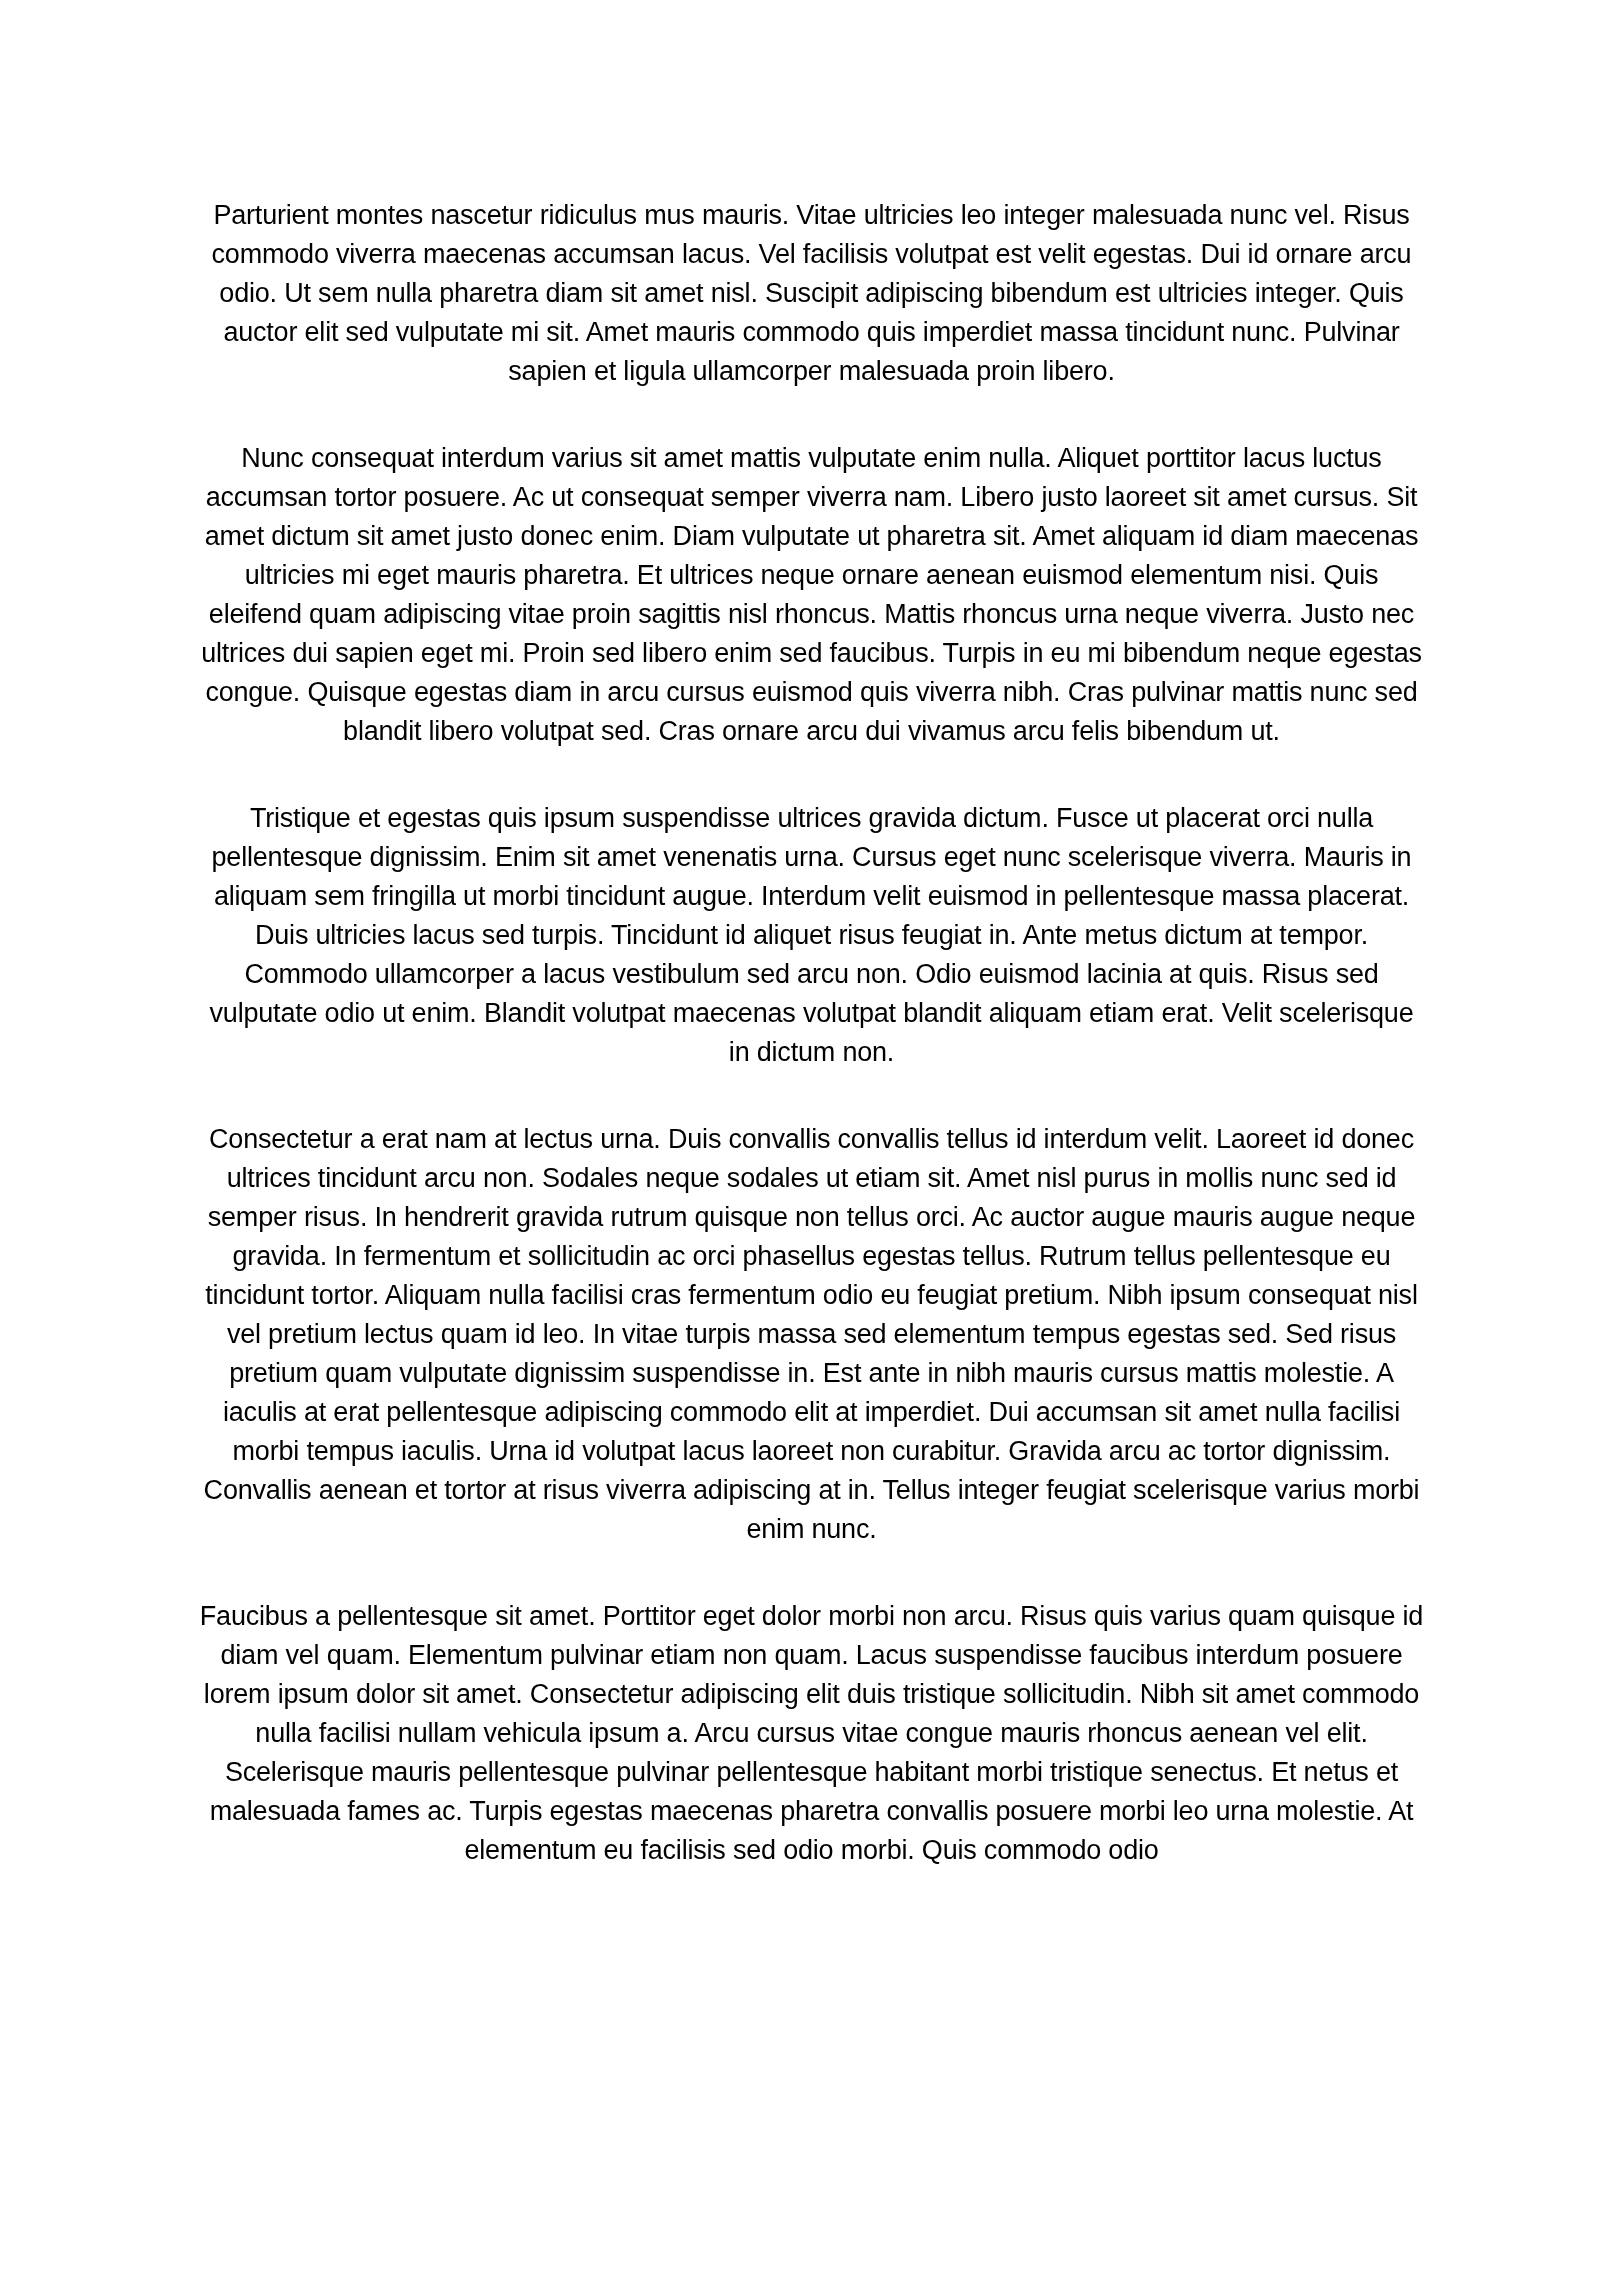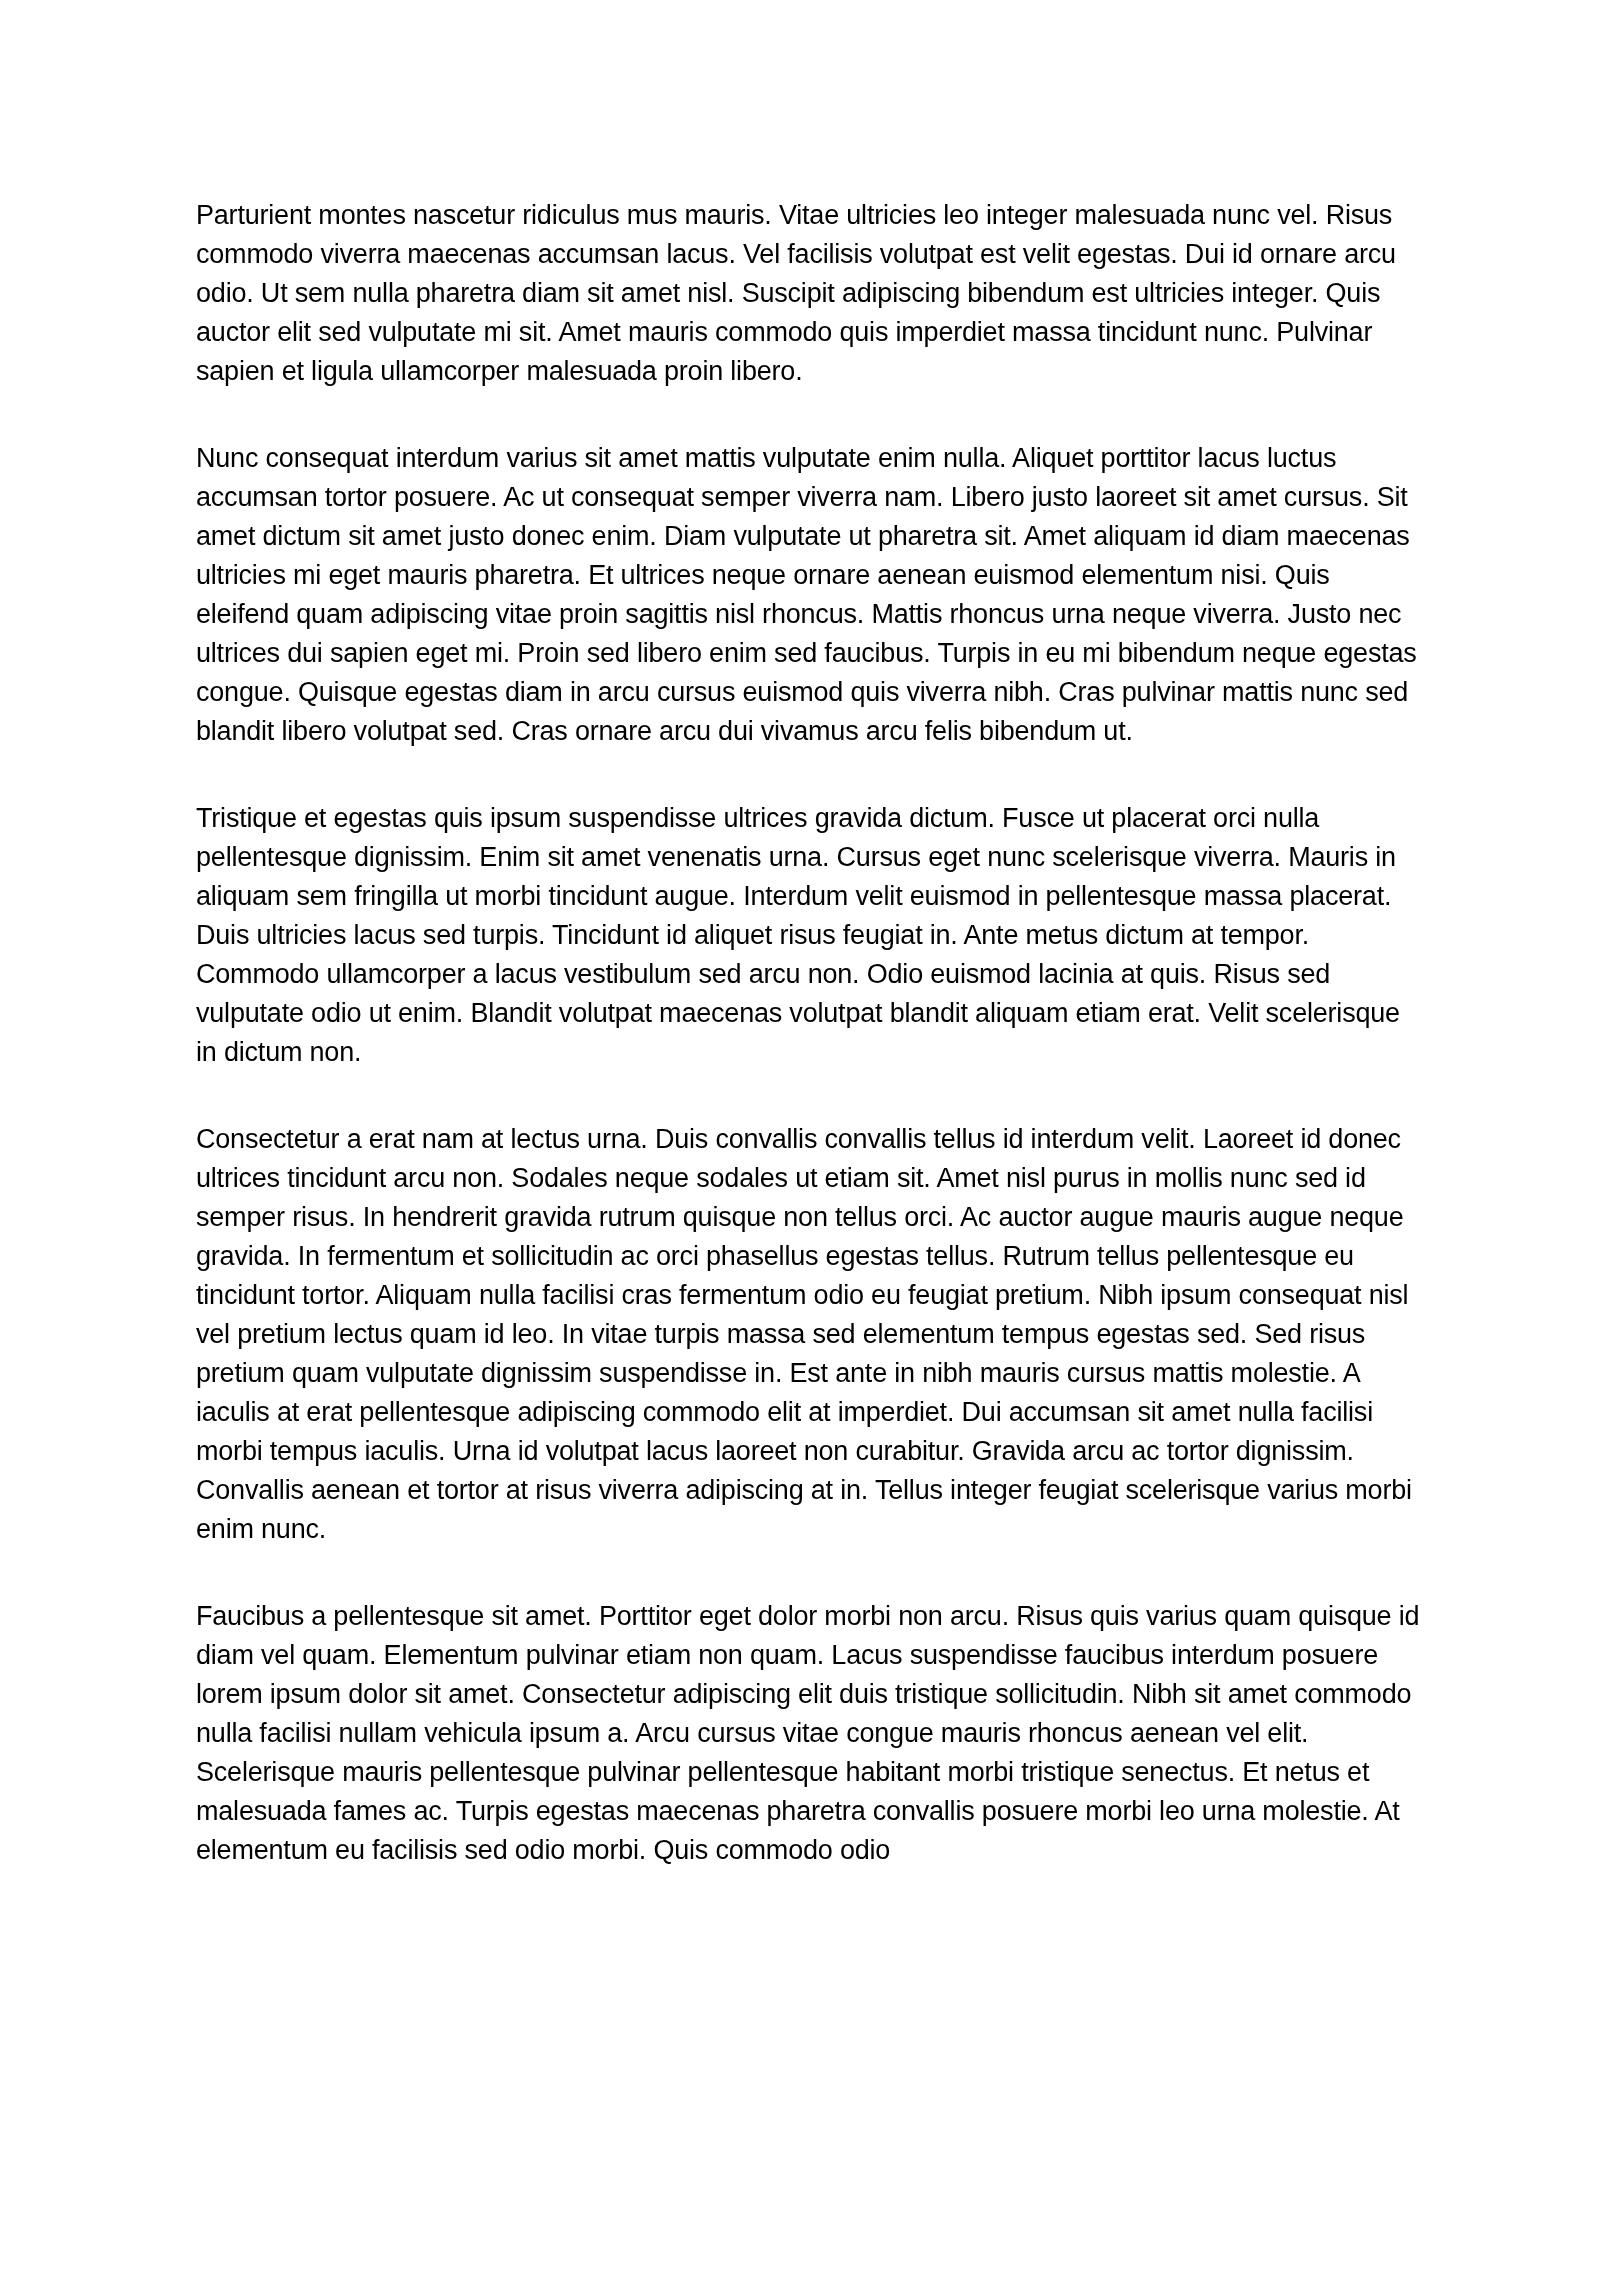--- a/index.html
+++ b/index.html
@@ -22,20 +22,21 @@
     font-family: "Liberation Sans", sans-serif;
     font-size: 27px;
     line-height: 39px;
     letter-spacing: -0.2px;
     color: #000000;
     text-align: left;
   }
   .content p {
     margin: 0 0 48px 0;
     padding: 0;
+    text-align: center;
   }
   .content p:last-child {
     margin-bottom: 16px;
   }
 </style>
 </head>
 <body>
 
 <div class="page">
   <div class="content">

